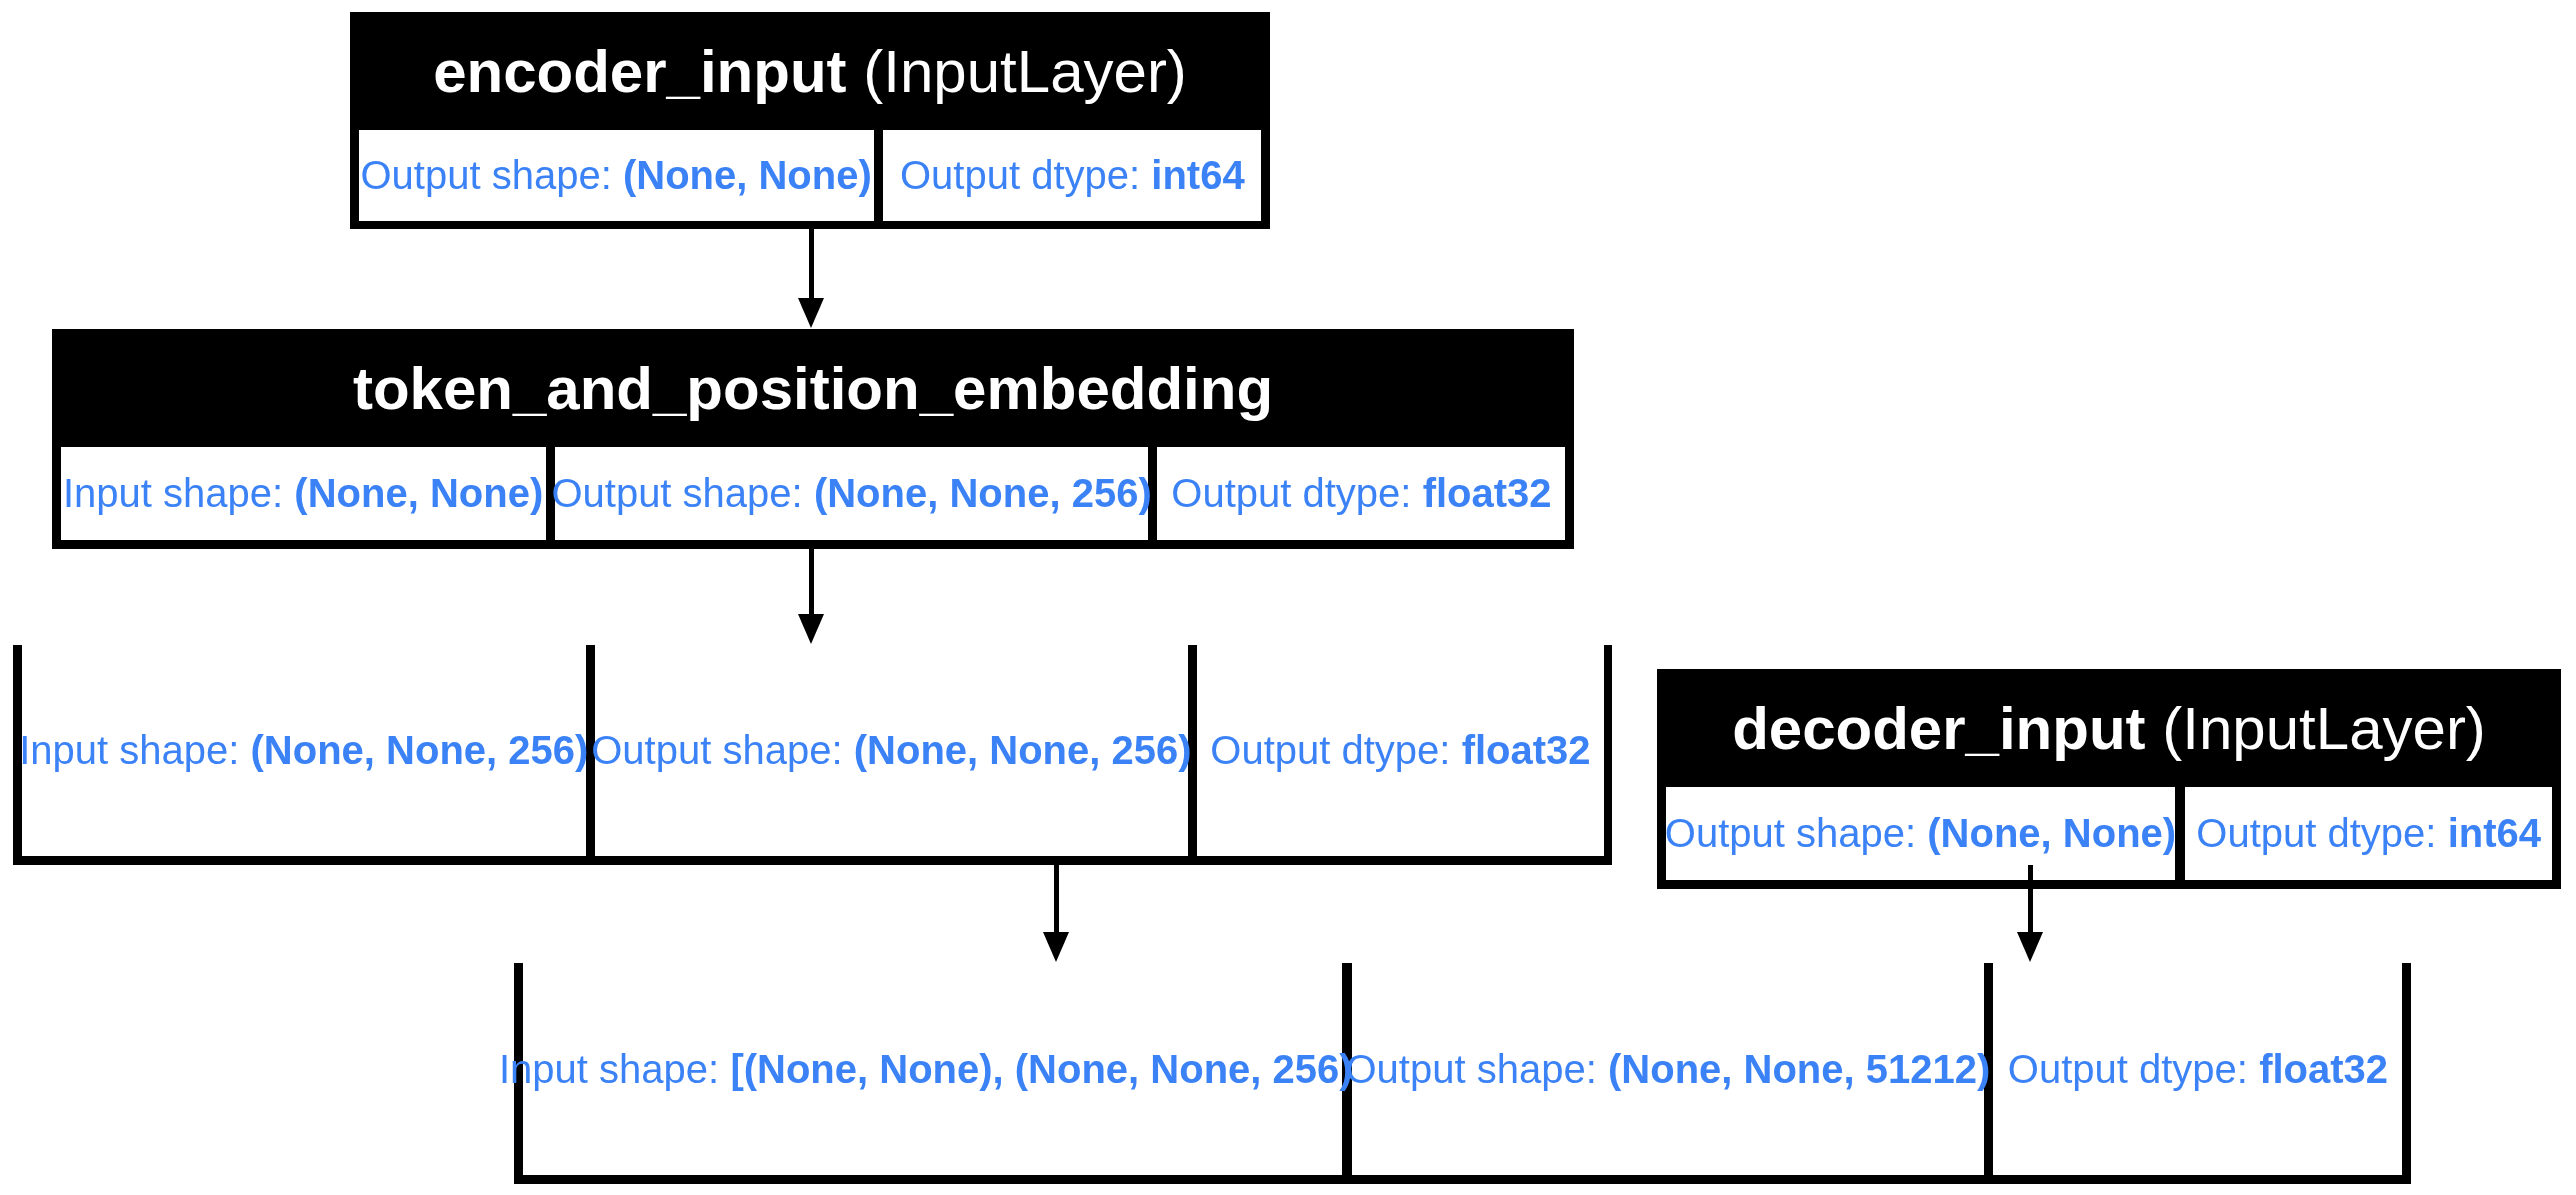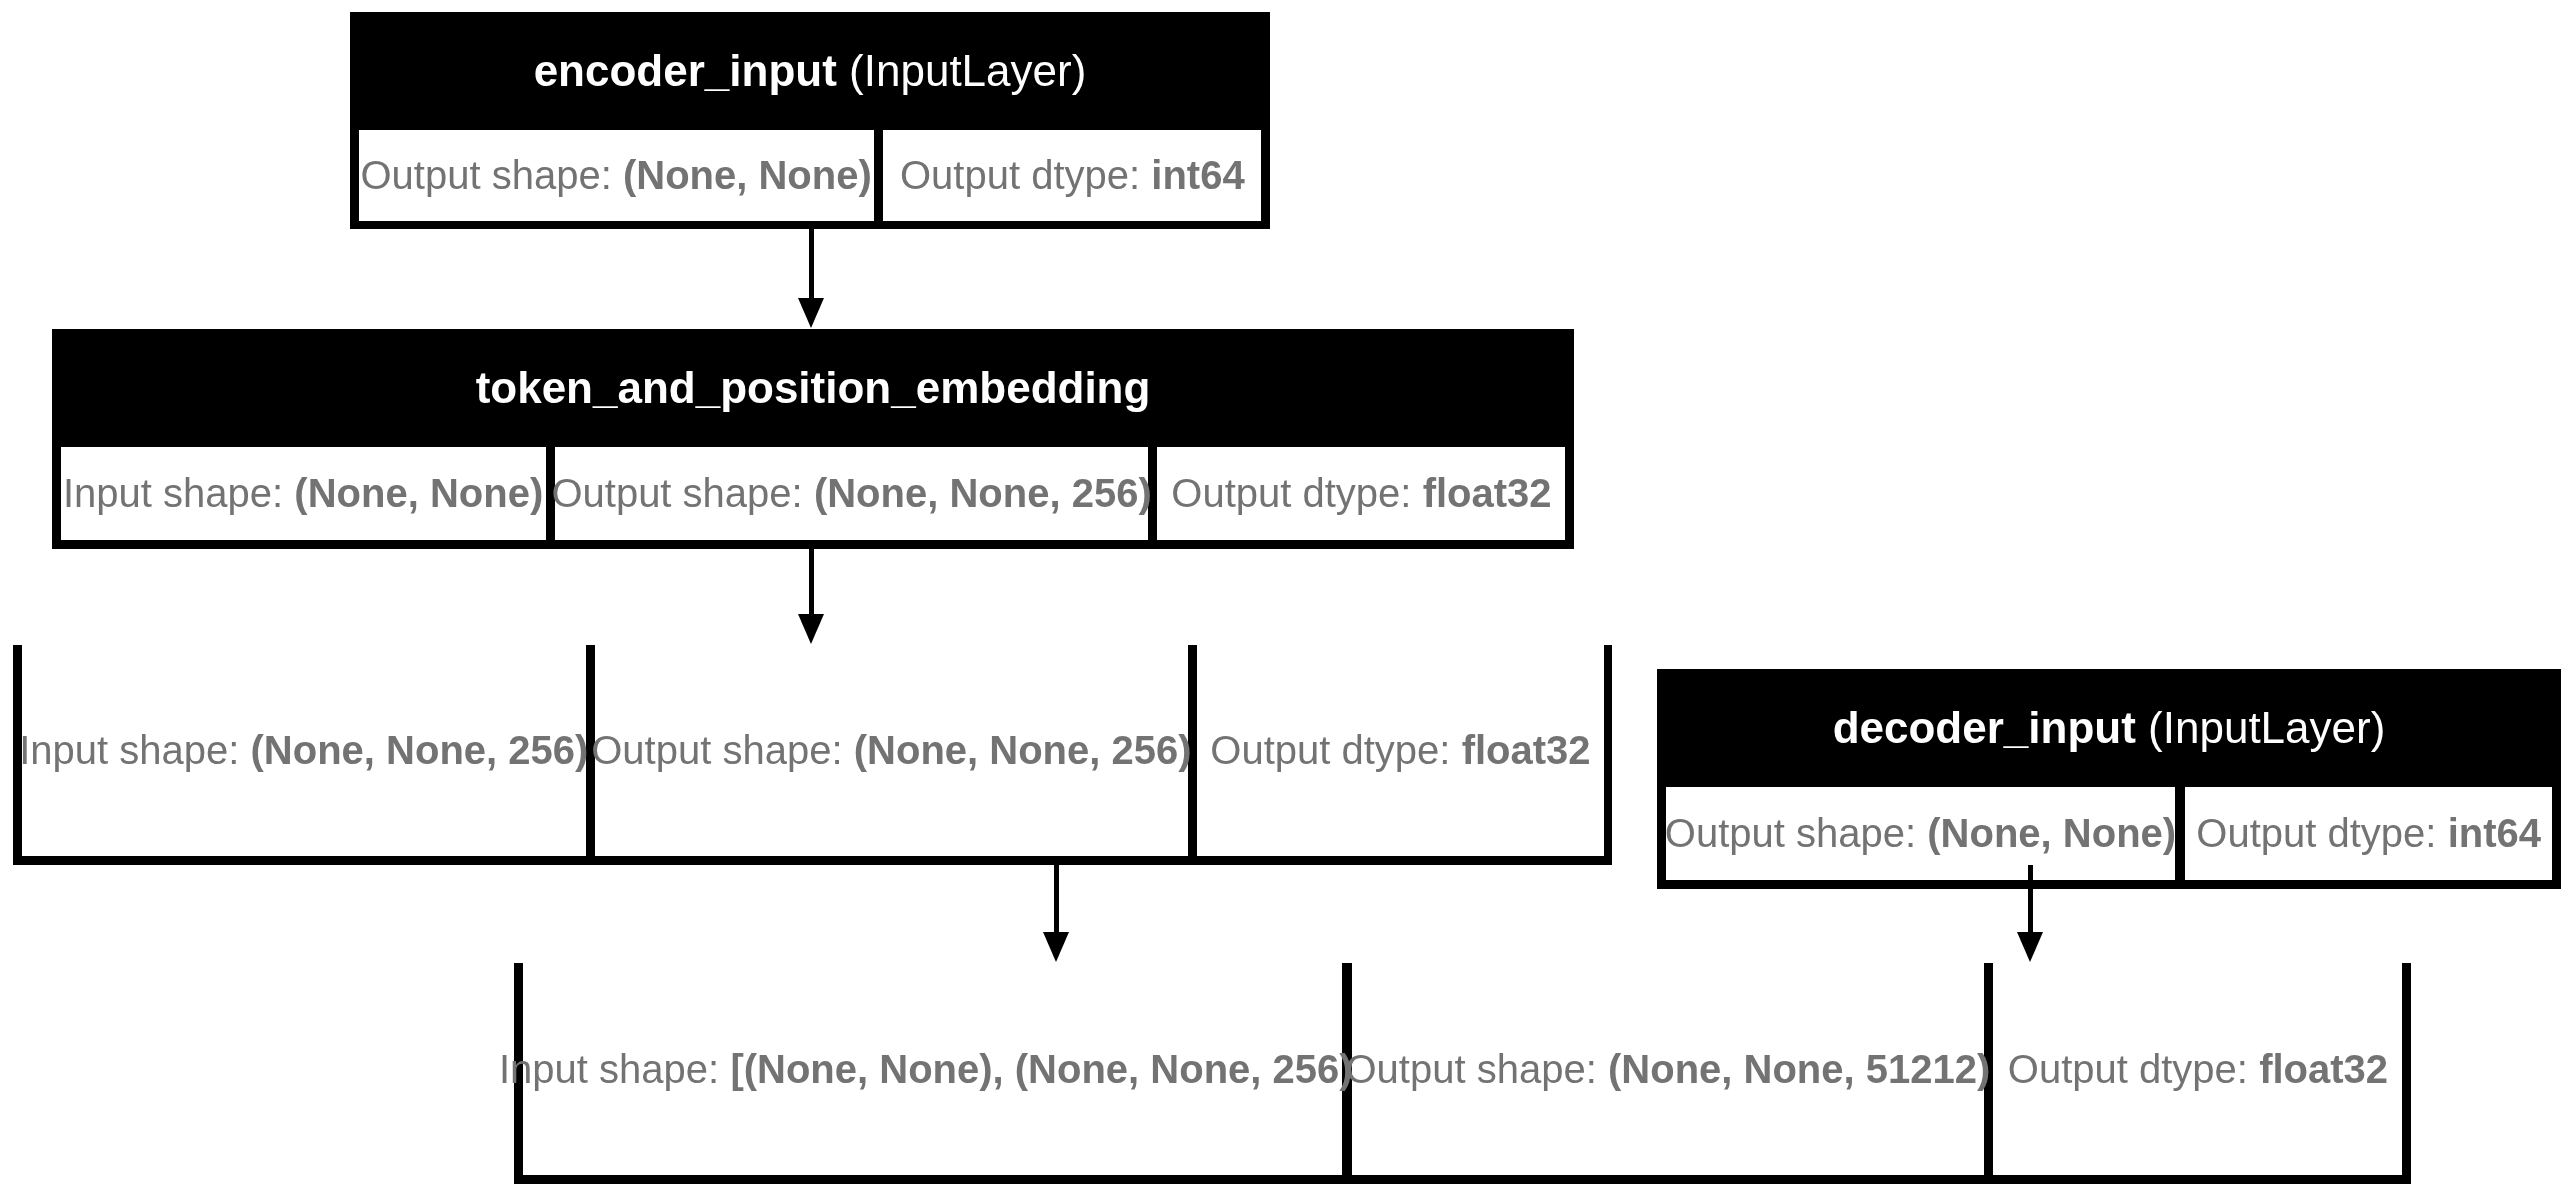--- a/index.html
+++ b/index.html
@@ -23,34 +23,34 @@
     display: flex;
     flex-direction: column;
   }
   .layer-header {
     height: 118px;
     flex: 0 0 118px;
     display: flex;
     align-items: center;
     justify-content: center;
     color: #ffffff;
-    font-size: 44px;
+    font-size: 60px;
     white-space: nowrap;
   }
   .layer-name { font-weight: bold; }
   .layer-type { font-weight: normal; margin-left: 0.28em; }
   .cell-row {
     flex: 1 1 auto;
     display: flex;
     gap: 9.5px;
     margin: 0 8.6px 8.6px 8.6px;
   }
   .cell {
     background: #ffffff;
-    color: #737373;
+    color: #3b82f6;
     display: flex;
     align-items: center;
     justify-content: center;
     font-size: 40px;
     white-space: nowrap;
     min-width: 0;
   }
   .cell-label { font-weight: normal; }
   .cell-value { font-weight: bold; margin-left: 0.28em; }
   

